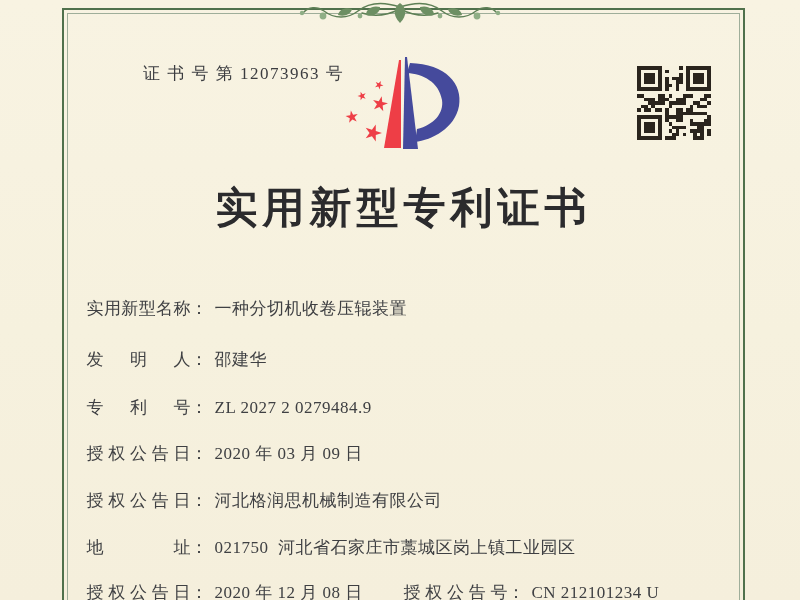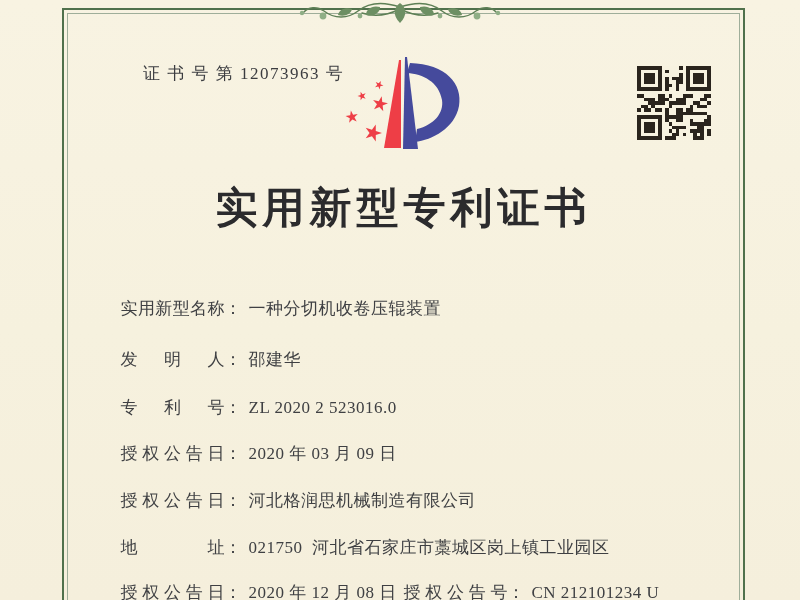--- a/index.html
+++ b/index.html
@@ -57,21 +57,21 @@
     left: 62px; top: 180px;
     width: 683px;
     text-align: center;
     font-size: 42px;
     font-weight: 600;
     letter-spacing: 5px;
     color: #2b2b2d;
   }
   .row {
     position: absolute;
-    left: 112px;
+    left: 78px;
     font-size: 17px;
     white-space: pre;
     color: #3f4043;
   }
   .flabel {
     display: inline-block;
     width: 104px;
     text-align: justify;
     text-align-last: justify;
     vertical-align: bottom;
@@ -157,21 +157,21 @@
 
 <div class="title">实用新型专利证书</div>
 
 <div class="row r0">
   <span class="flabel">实用新型名称</span><span class="colon">：</span><span class="fvalue">一种分切机收卷压辊装置</span>
 </div>
 <div class="row r1">
   <span class="flabel">发明人</span><span class="colon">：</span><span class="fvalue">邵建华</span>
 </div>
 <div class="row r2">
-  <span class="flabel">专利号</span><span class="colon">：</span><span class="fvalue">ZL 2020 2 523016.0</span>
+  <span class="flabel">专利号</span><span class="colon">：</span><span class="fvalue">ZL 2027 2 0279484.9</span>
 </div>
 <div class="row r3">
   <span class="flabel">授权公告日</span><span class="colon">：</span><span class="fvalue">2020 年 03 月 09 日</span>
 </div>
 <div class="row r4">
   <span class="flabel">授权公告日</span><span class="colon">：</span><span class="fvalue">河北格润思机械制造有限公司</span>
 </div>
 <div class="row r5">
   <span class="flabel">地址</span><span class="colon">：</span><span class="fvalue">021750  河北省石家庄市藁城区岗上镇工业园区</span>
 </div>

